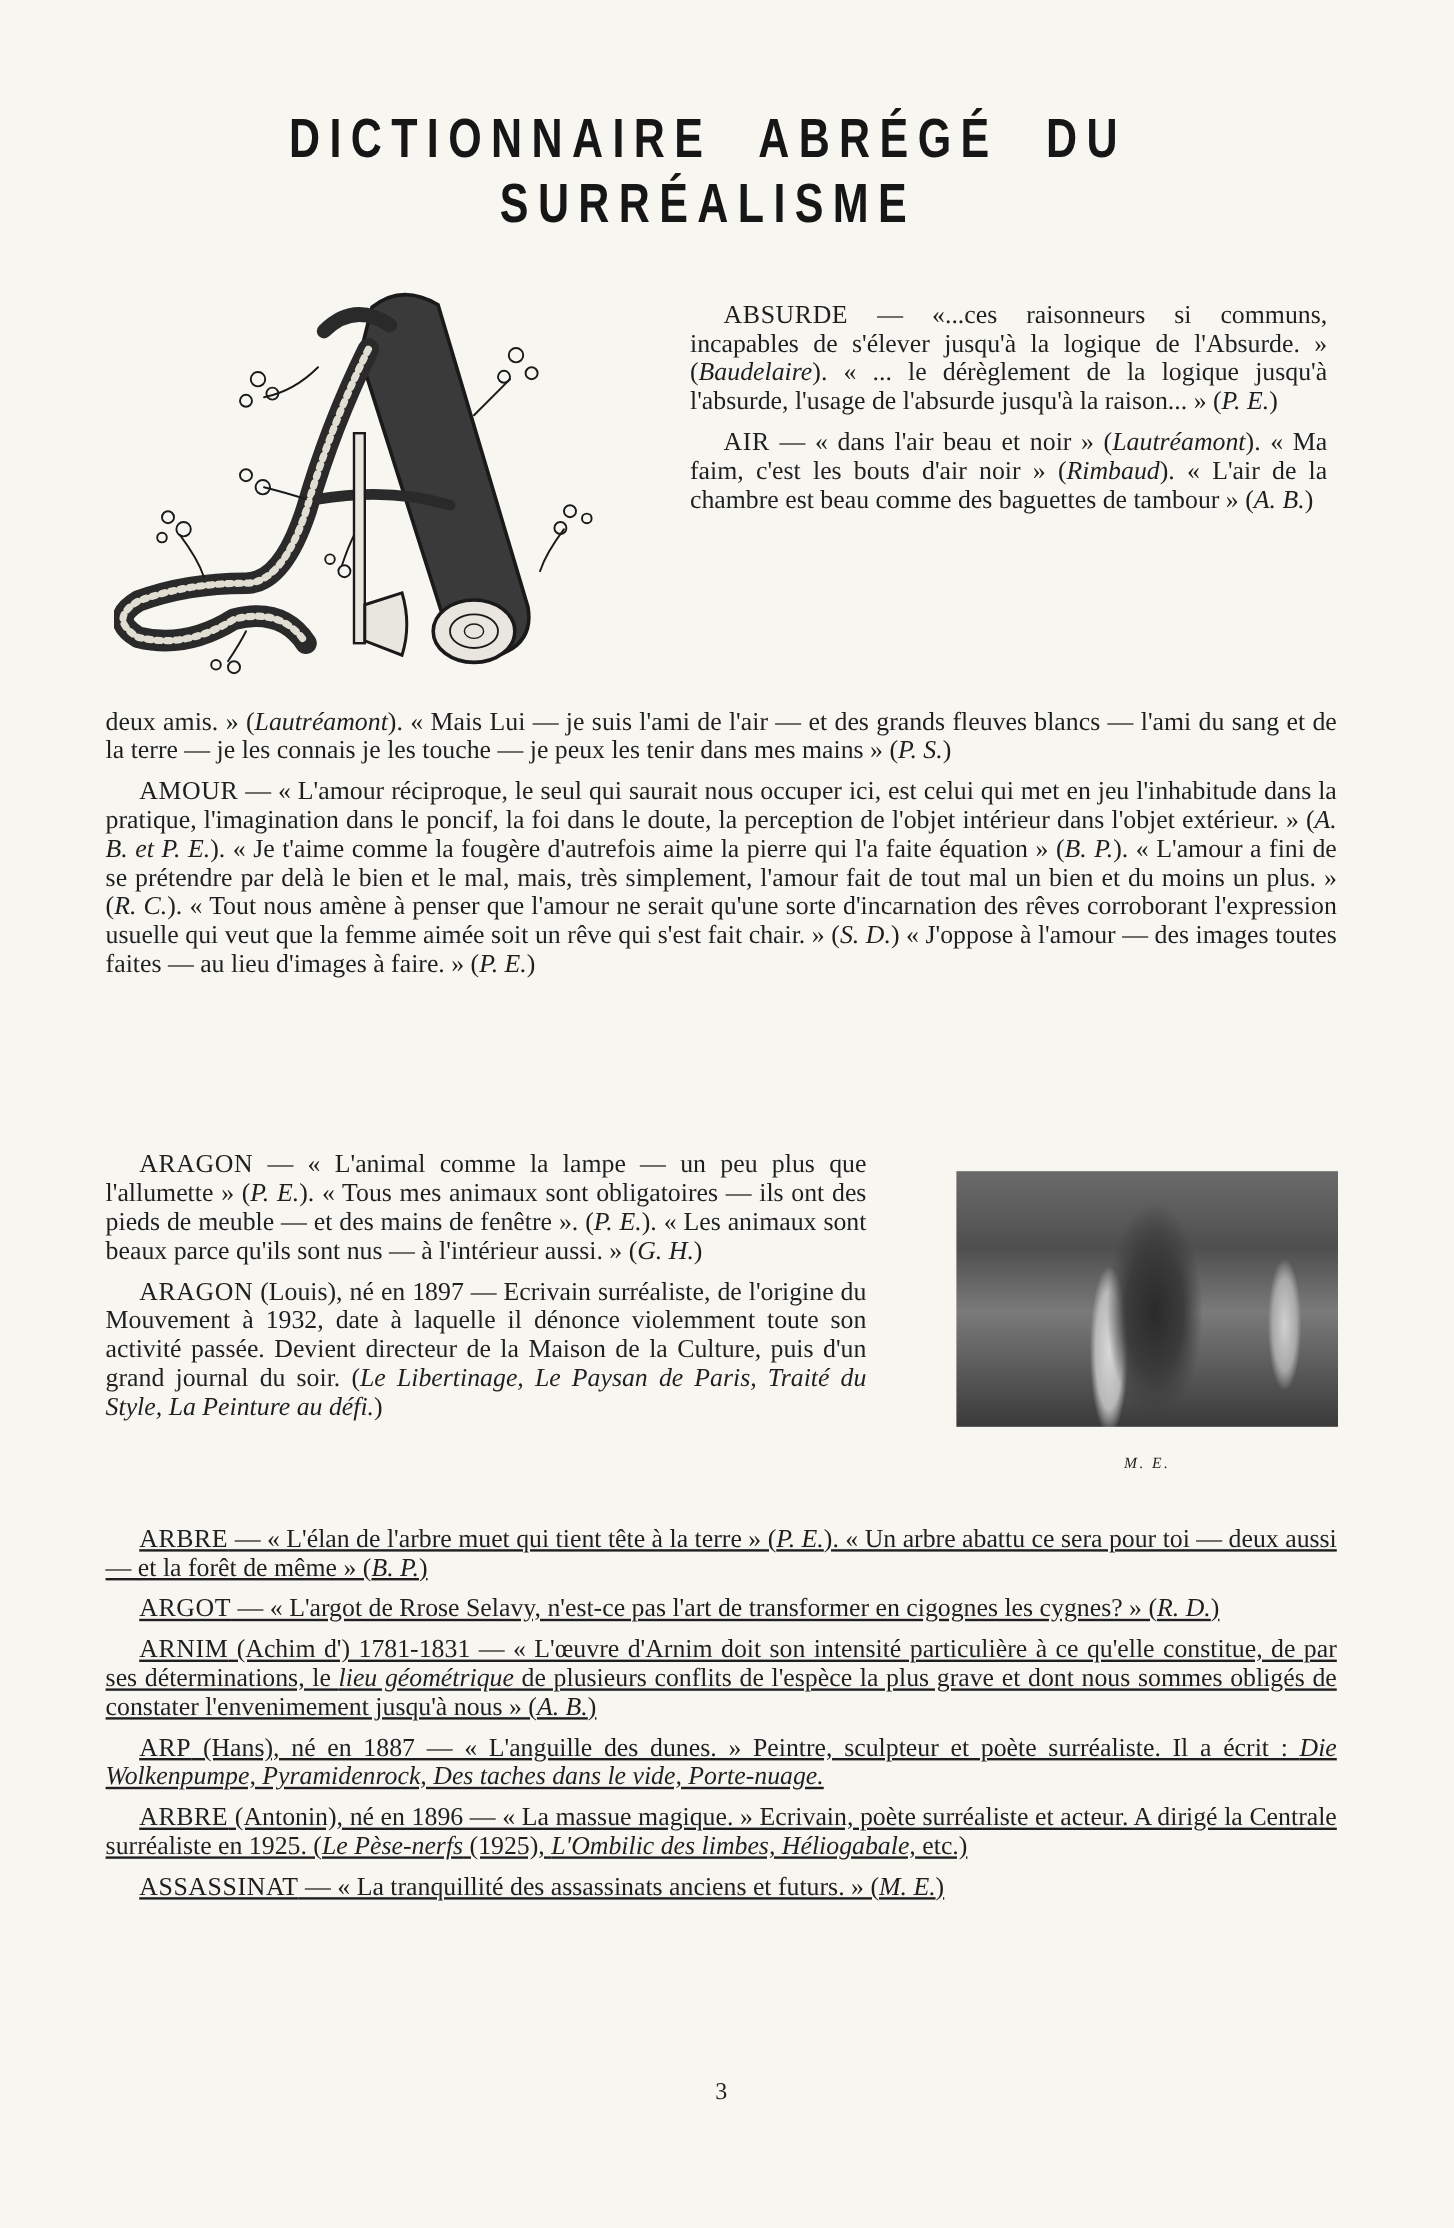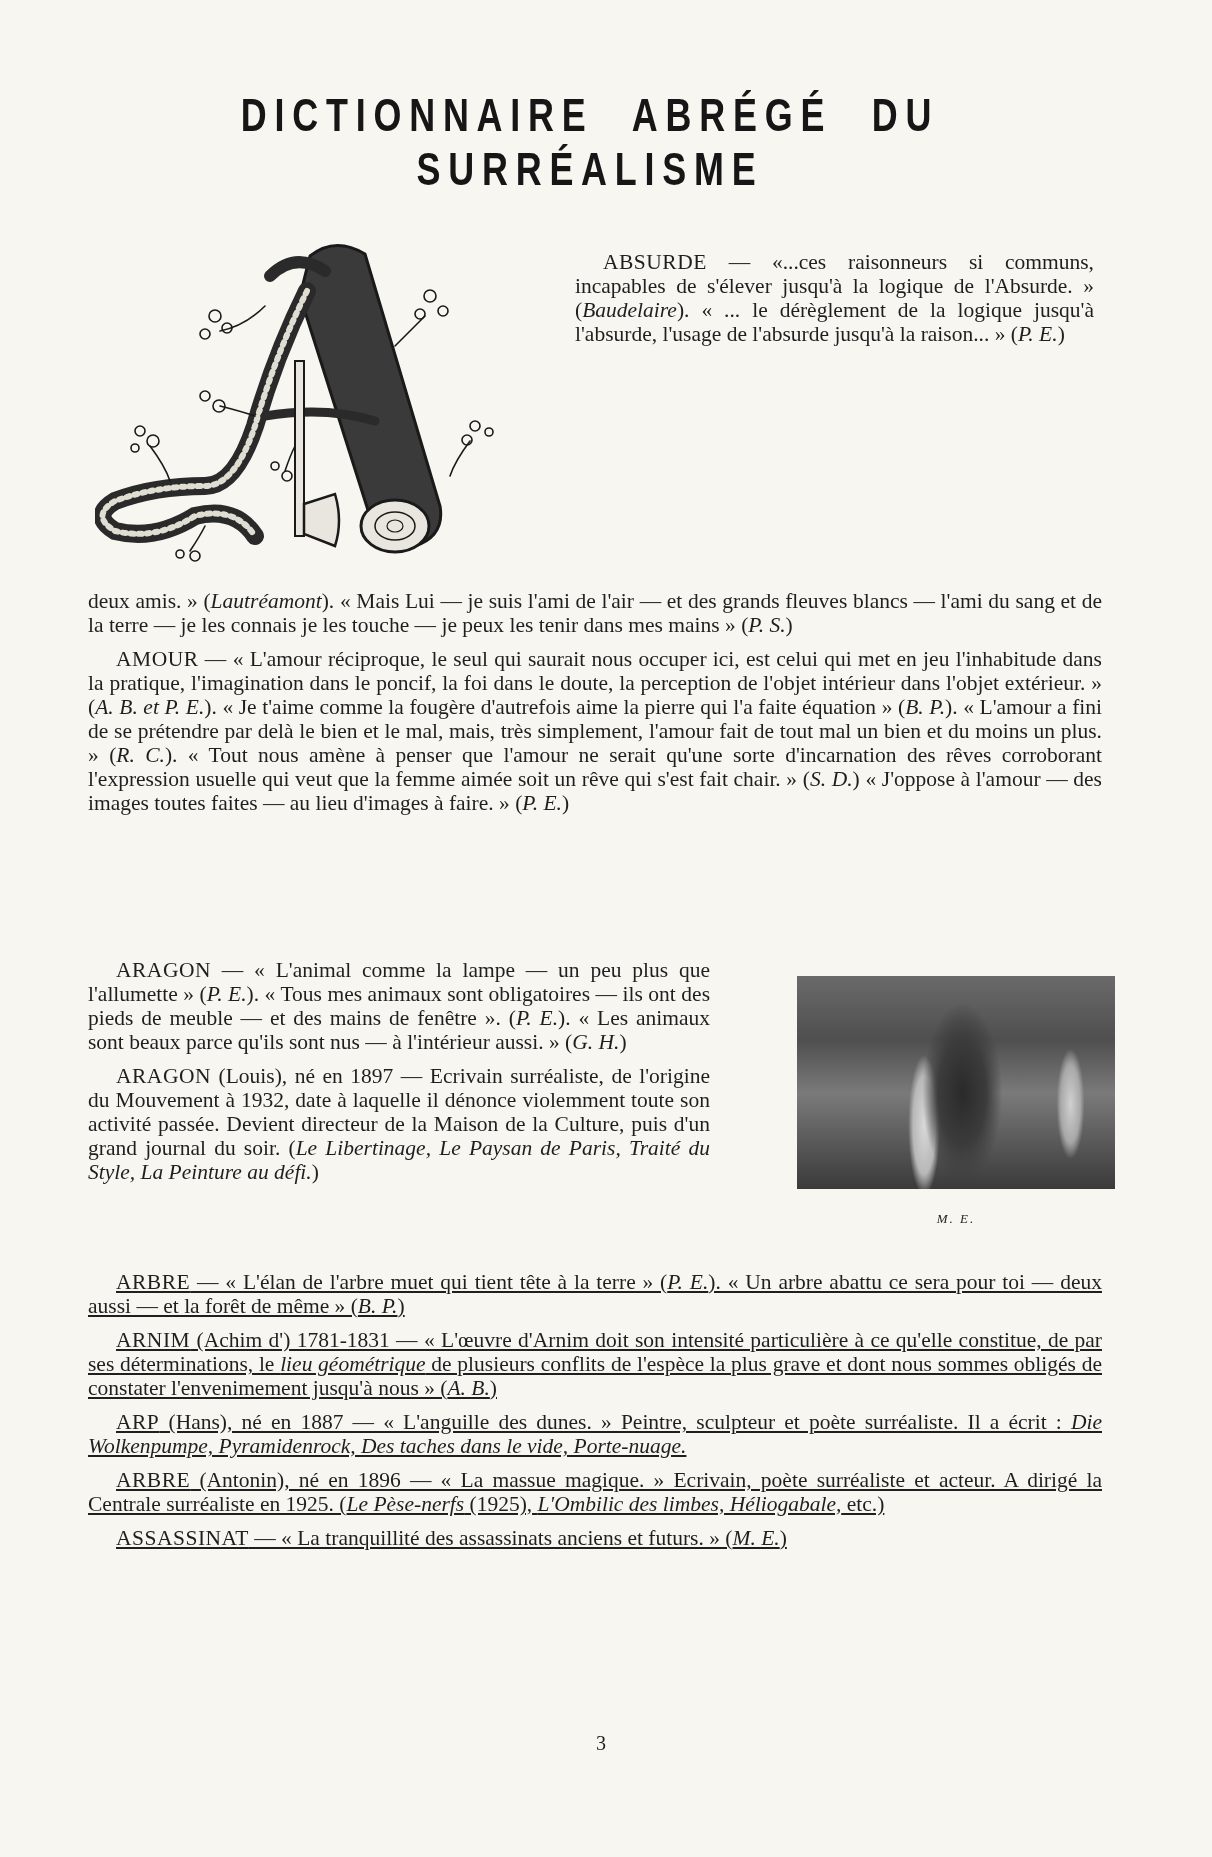--- a/index.html
+++ b/index.html
@@ -24,21 +24,21 @@
     word-spacing: 28px;
   }
   .letter-art {
     position: absolute; left: 95px; top: 236px; width: 460px; height: 330px;
   }
   .text {
     font-size: 21.5px;
     line-height: 24px;
     text-align: justify;
   }
-  .text p { margin: 0 16px 10px 0; text-indent: 28px; }
+  .text p { margin: 0 4px 10px 0; text-indent: 28px; }
   .text .hw { letter-spacing: 0.5px; }
   .text i { font-style: italic; }
   .col-right {
     position: absolute; left: 575px; top: 250px; width: 535px;
   }
   .col-full {
     position: absolute; left: 88px; width: 1030px;
   }
   .col-left-narrow {
     position: absolute; left: 88px; width: 638px;
@@ -112,38 +112,40 @@
         <path d="M190 235 Q195 220 200 210"></path>
       <circle cx="85" cy="318" r="4"></circle>
         <circle cx="100" cy="320" r="5"></circle>
         <path d="M95 315 Q105 300 110 290"></path>
     </g>
   </g>
 </svg>
 
 <div class="col-right text">
   <p><span class="hw">ABSURDE</span> — «...ces raisonneurs si communs, incapables de s'élever jusqu'à la logique de l'Absurde. » (<i>Baudelaire</i>). « ... le dérèglement de la logique jusqu'à l'absurde, l'usage de l'absurde jusqu'à la raison... » (<i>P. E.</i>)</p>
+  <p><span class="hw">AIR</span> — « dans l'air beau et noir » (<i>Lautréamont</i>). « Ma faim, c'est les bouts d'air noir » (<i>Rimbaud</i>). « L'air de la chambre est beau comme des baguettes de tambour » (<i>A. B.</i>)</p>
 </div>
 
 <div class="col-full text" style="top:589px;">
   <p style="text-indent:0">deux amis. » (<i>Lautréamont</i>). « Mais Lui — je suis l'ami de l'air — et des grands fleuves blancs — l'ami du sang et de la terre — je les connais je les touche — je peux les tenir dans mes mains » (<i>P. S.</i>)</p>
   <p><span class="hw">AMOUR</span> — « L'amour réciproque, le seul qui saurait nous occuper ici, est celui qui met en jeu l'inhabitude dans la pratique, l'imagination dans le poncif, la foi dans le doute, la perception de l'objet intérieur dans l'objet extérieur. » (<i>A. B. et P. E.</i>). « Je t'aime comme la fougère d'autrefois aime la pierre qui l'a faite équation » (<i>B. P.</i>). « L'amour a fini de se prétendre par delà le bien et le mal, mais, très simplement, l'amour fait de tout mal un bien et du moins un plus. » (<i>R. C.</i>). « Tout nous amène à penser que l'amour ne serait qu'une sorte d'incarnation des rêves corroborant l'expression usuelle qui veut que la femme aimée soit un rêve qui s'est fait chair. » (<i>S. D.</i>) « J'oppose à l'amour — des images toutes faites — au lieu d'images à faire. » (<i>P. E.</i>)</p>
 </div>
 
 <div class="col-left-narrow text" style="top:958px;">
   <p><span class="hw">ARAGON</span> — « L'animal comme la lampe — un peu plus que l'allumette » (<i>P. E.</i>). « Tous mes animaux sont obligatoires — ils ont des pieds de meuble — et des mains de fenêtre ». (<i>P. E.</i>). « Les animaux sont beaux parce qu'ils sont nus — à l'intérieur aussi. » (<i>G. H.</i>)</p>
   <p><span class="hw">ARAGON</span> (Louis), né en 1897 — Ecrivain surréaliste, de l'origine du Mouvement à 1932, date à laquelle il dénonce violemment toute son activité passée. Devient directeur de la Maison de la Culture, puis d'un grand journal du soir. (<i>Le Libertinage, Le Paysan de Paris, Traité du Style, La Peinture au défi.</i>)</p>
 </div>
 
 <div class="photo-wrap">
   <div class="photo"></div>
   <div class="caption">M. E.</div>
 </div>
 
 <div class="col-full text" style="top:1270px;text-decoration:underline;">
   <p><span class="hw">ARBRE</span> — « L'élan de l'arbre muet qui tient tête à la terre » (<i>P. E.</i>). « Un arbre abattu ce sera pour toi — deux aussi — et la forêt de même » (<i>B. P.</i>)</p>
+  <p><span class="hw">ARGOT</span> — « L'argot de Rrose Selavy, n'est-ce pas l'art de transformer en cigognes les cygnes? » (<i>R. D.</i>)</p>
   <p><span class="hw">ARNIM</span> (Achim d') 1781-1831 — « L'œuvre d'Arnim doit son intensité particulière à ce qu'elle constitue, de par ses déterminations, le <i>lieu géométrique</i> de plusieurs conflits de l'espèce la plus grave et dont nous sommes obligés de constater l'envenimement jusqu'à nous » (<i>A. B.</i>)</p>
   <p><span class="hw">ARP</span> (Hans), né en 1887 — « L'anguille des dunes. » Peintre, sculpteur et poète surréaliste. Il a écrit : <i>Die Wolkenpumpe, Pyramidenrock, Des taches dans le vide, Porte-nuage.</i></p>
   <p><span class="hw">ARBRE</span> (Antonin), né en 1896 — « La massue magique. » Ecrivain, poète surréaliste et acteur. A dirigé la Centrale surréaliste en 1925. (<i>Le Pèse-nerfs</i> (1925), <i>L'Ombilic des limbes, Héliogabale,</i> etc.)</p>
   <p><span class="hw">ASSASSINAT</span> — « La tranquillité des assassinats anciens et futurs. » (<i>M. E.</i>)</p>
 </div>
 
 <div class="page-number">3</div>
 
 </body></html>

